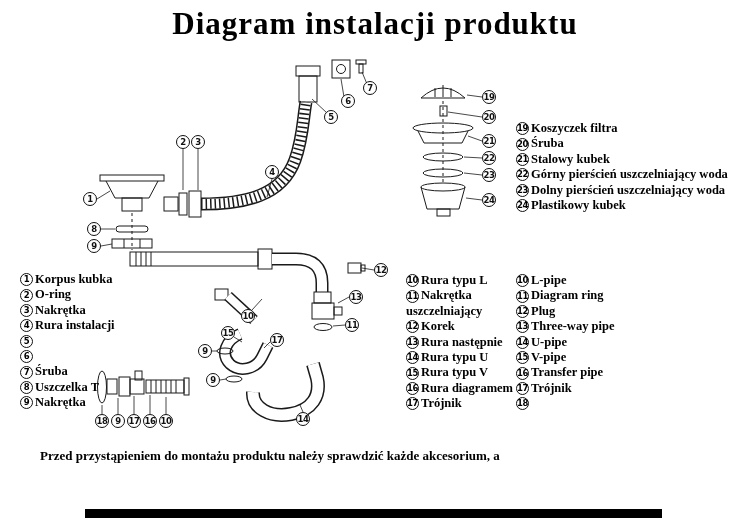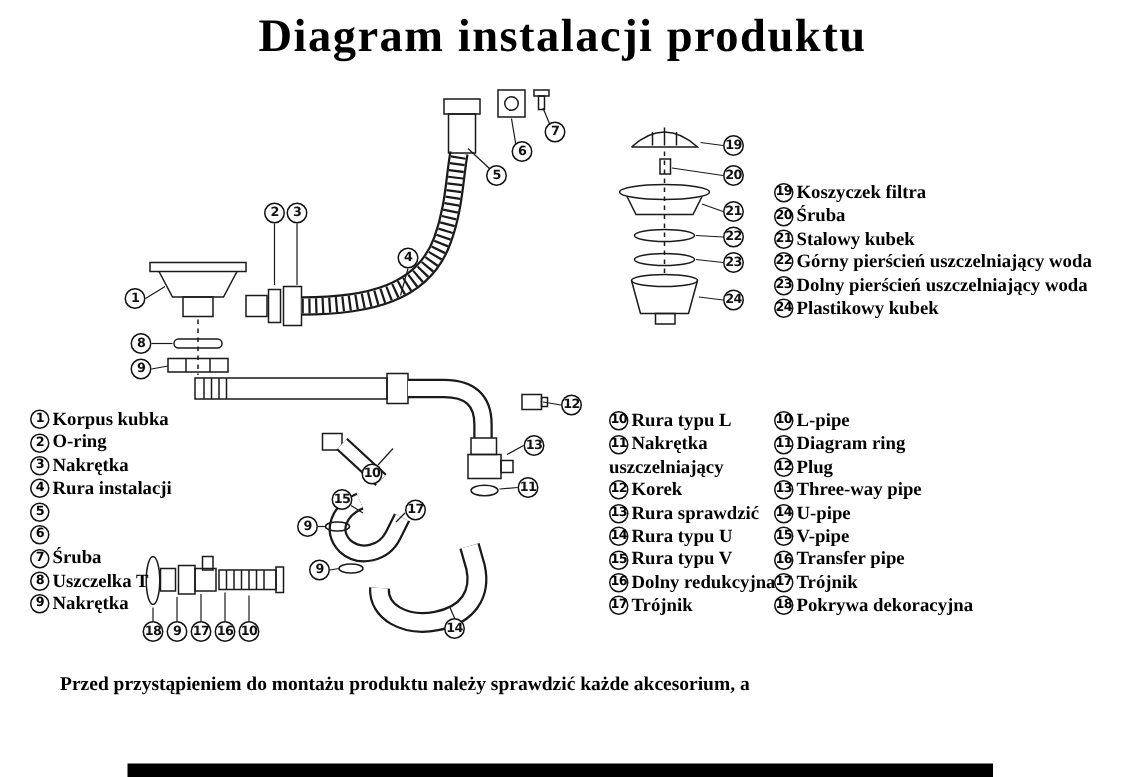--- a/index.html
+++ b/index.html
@@ -240,33 +240,33 @@
       </div>
       <div class="part-row">
         <span class="plabel">uszczelniający</span>
       </div>
       <div class="part-row">
         <span class="cnum">12</span>
         <span class="plabel">Korek</span>
       </div>
       <div class="part-row">
         <span class="cnum">13</span>
-        <span class="plabel">Rura sprawdzić</span>
+        <span class="plabel">Rura następnie</span>
       </div>
       <div class="part-row">
         <span class="cnum">14</span>
         <span class="plabel">Rura typu U</span>
       </div>
       <div class="part-row">
         <span class="cnum">15</span>
         <span class="plabel">Rura typu V</span>
       </div>
       <div class="part-row">
         <span class="cnum">16</span>
-        <span class="plabel">Dolny redukcyjna</span>
+        <span class="plabel">Rura diagramem</span>
       </div>
       <div class="part-row">
         <span class="cnum">17</span>
         <span class="plabel">Trójnik</span>
       </div>
     </div>
   <div class="plist" style="left:516px; top:273px;">
       <div class="part-row">
         <span class="cnum">10</span>
         <span class="plabel">L-pipe</span>
@@ -294,21 +294,20 @@
       <div class="part-row">
         <span class="cnum">16</span>
         <span class="plabel">Transfer pipe</span>
       </div>
       <div class="part-row">
         <span class="cnum">17</span>
         <span class="plabel">Trójnik</span>
       </div>
       <div class="part-row">
         <span class="cnum">18</span>
-        <span class="plabel">Pokrywa dekoracyjna</span>
       </div>
     </div>
   <div class="plist" style="left:516px; top:121px;">
       <div class="part-row">
         <span class="cnum">19</span>
         <span class="plabel">Koszyczek filtra</span>
       </div>
       <div class="part-row">
         <span class="cnum">20</span>
         <span class="plabel">Śruba</span>

